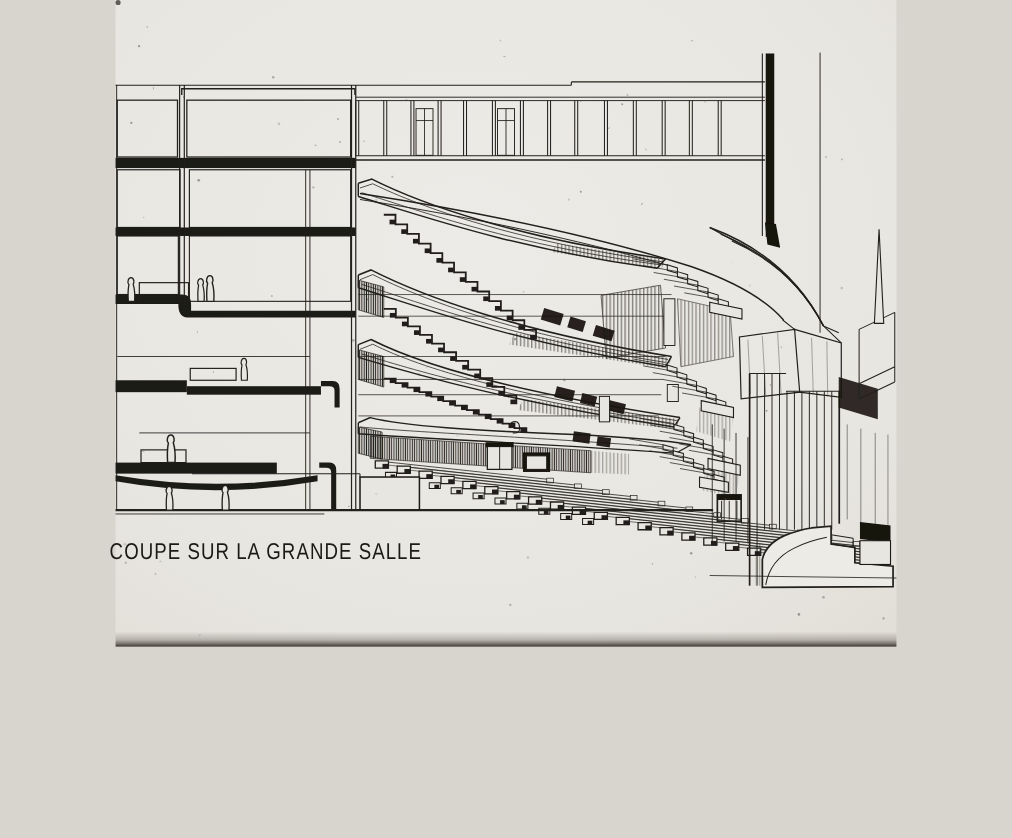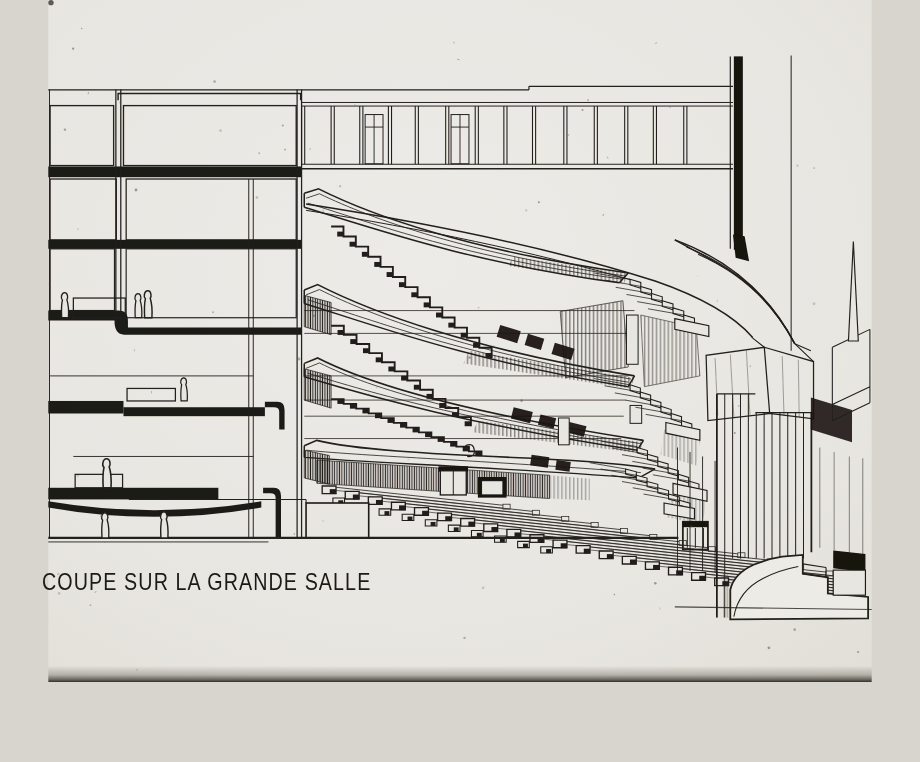--- a/index.html
+++ b/index.html
@@ -1,17 +1,17 @@
 <!DOCTYPE html>
 <html><head>
 <meta charset="utf-8">
 <style>
   html,body{margin:0;padding:0;background:#d8d5cf;}
   .stage{
-    position:relative;width:920px;height:682px;overflow:hidden;
+    position:relative;width:920px;height:588px;overflow:hidden;
     font-family:"Liberation Sans", sans-serif;
   }
   .stage svg{display:block;width:100%;height:100%;}
   text.caption{
     font-family:"Liberation Sans", sans-serif;
     font-weight:500;
     fill:#1b1a17;
   }
 </style>
 </head>

